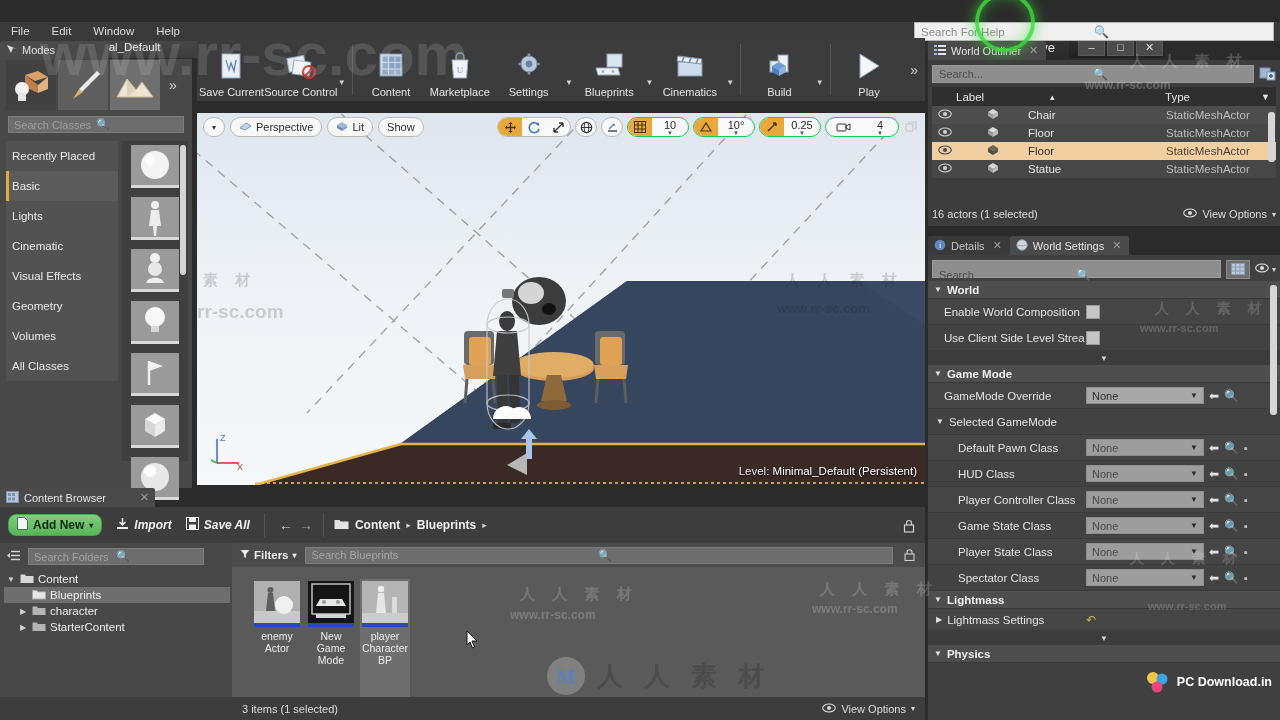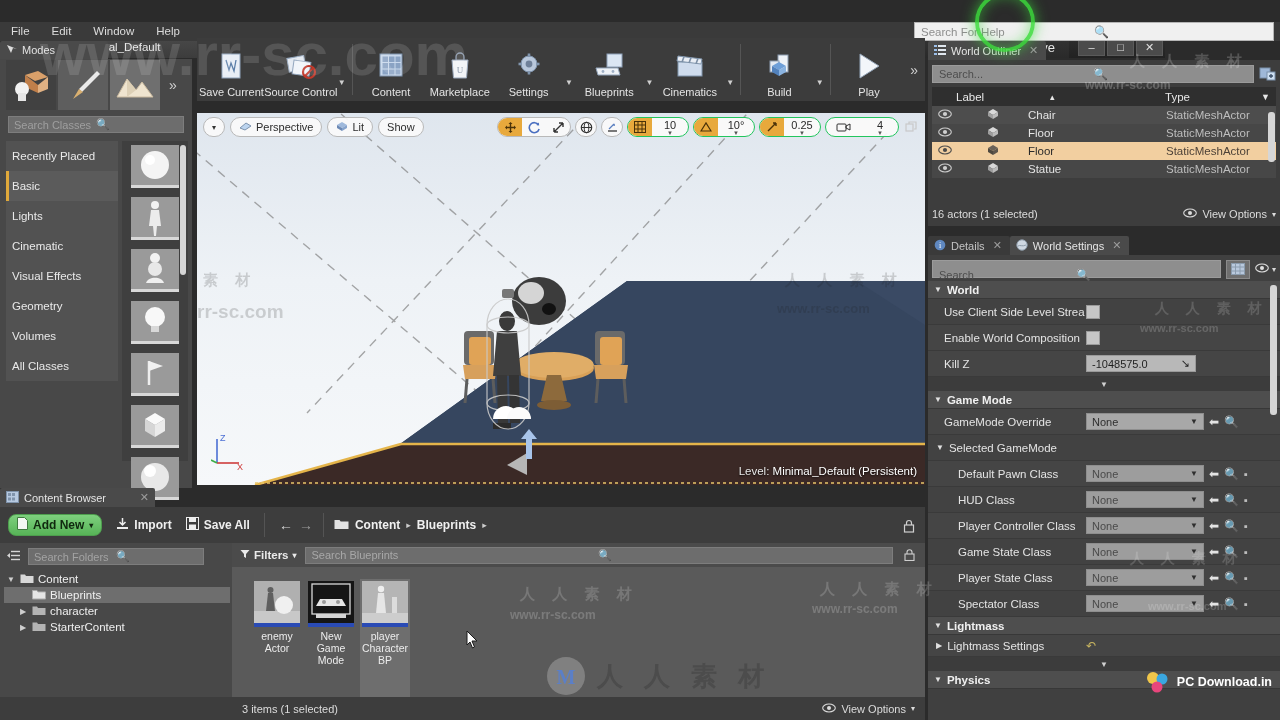--- a/index.html
+++ b/index.html
@@ -229,21 +229,21 @@
     display: flex; align-items: center; padding: 0 8px; gap: 14px;
   }
   .addnew-btn {
     height: 22px; background: linear-gradient(#7ed07e, #57b457);
     border: 1px solid #4e9e4e; border-radius: 8px;
     display: flex; align-items: center; gap: 5px; padding: 0 8px;
     color: #10280f; font-size: 12px; font-weight: bold;
   }
   .cb-tb-item {
     display: flex; align-items: center; gap: 5px;
-    color: #efefef; font-size: 12px; font-weight: bold;
+    color: #efefef; font-size: 12px; font-weight: bold; font-style: italic;
   }
   .cb-divider { width: 1px; height: 24px; background: #545454; }
   .crumbs { display: flex; align-items: center; gap: 6px; }
   .crumb { color: #f0f0f0; font-size: 12px; font-weight: bold; }
   .crumb-arrow { color: #cdcdcd; font-size: 9px; }
   .navarrow { color: #d5d5d5; font-size: 14px; }
   .lock-ico { position: absolute; right: 10px; top: 12px; color: #cfcfcf; }
 
   .cb-body { position: absolute; left: 0; top: 36px; width: 925px; height: 177px; }
   .folders-pane {
@@ -1324,40 +1324,31 @@
           <span style="font-size:8px;">▾</span>
         </span>
       </div>
 
       <div class="det-list">
 
         <div class="sec-head">
           <span class="tri">▼</span>
           <span>World</span>
         </div>
+        <div class="prop-row">
+          <span class="prop-name">Enable World Composition</span>
+          <span class="prop-val">
+              <span class="checkbox"></span>
+            </span>
+        </div>
         <div class="prop-row alt">
           <span class="prop-name">Use Client Side Level Strea</span>
           <span class="prop-val">
               <span class="checkbox"></span>
             </span>
-        </div>
-        <div class="prop-row">
-          <span class="prop-name">Enable World Composition</span>
-          <span class="prop-val">
-              <span class="checkbox"></span>
-            </span>
-        </div>
-        <div class="prop-row">
-          <span class="prop-name">Kill Z</span>
-          <span class="prop-val">
-            <span class="numfield">
-              <span class="nv">-1048575.0</span>
-              <span>↘</span>
-            </span>
-          </span>
         </div>
         <div class="expander-row">▼</div>
 
         <div class="sec-head">
           <span class="tri">▼</span>
           <span>Game Mode</span>
         </div>
         <div class="prop-row">
           <span class="prop-name">GameMode Override</span>
           <span class="prop-val">

